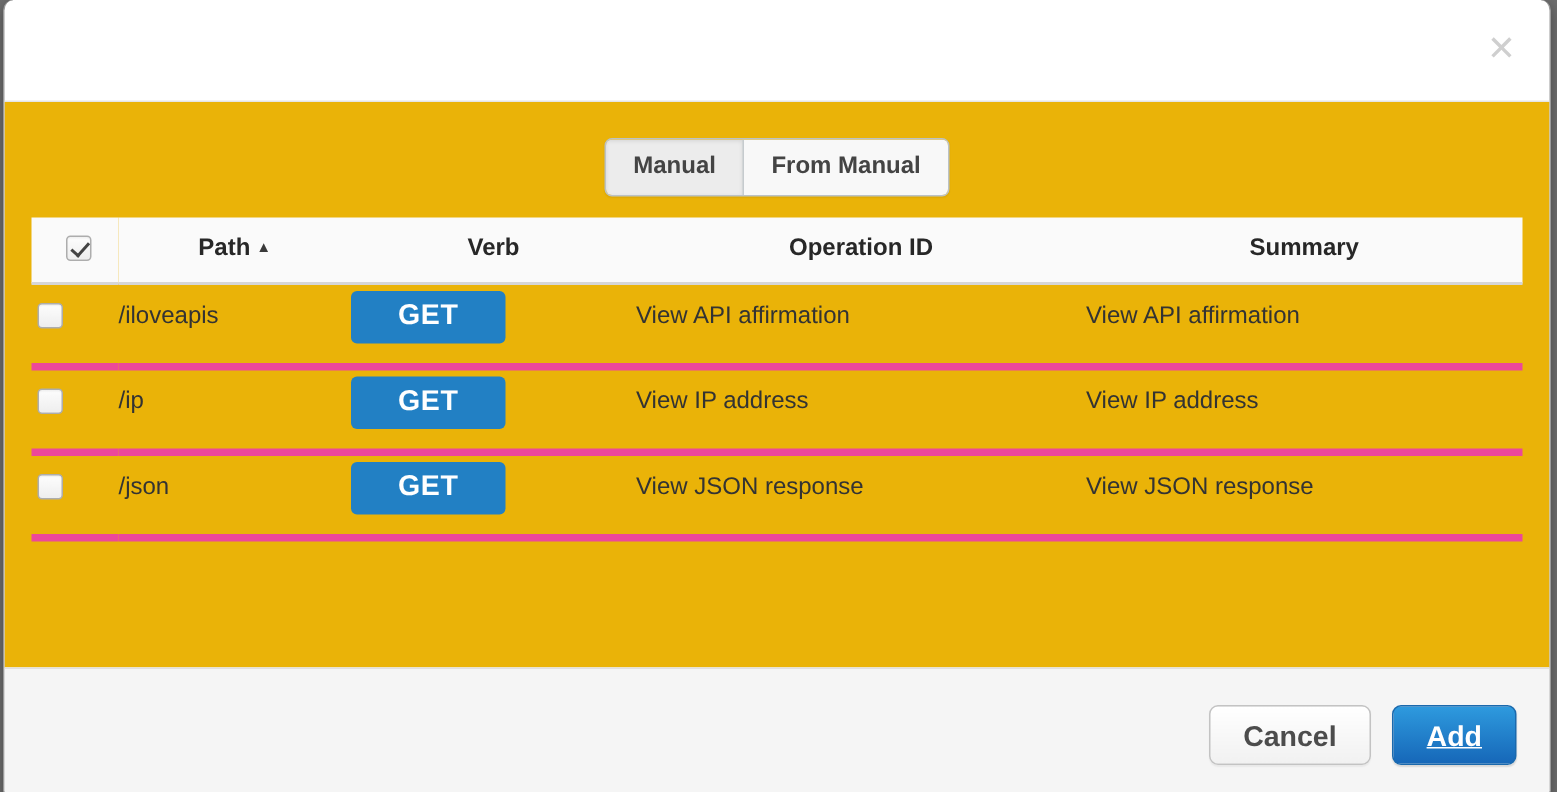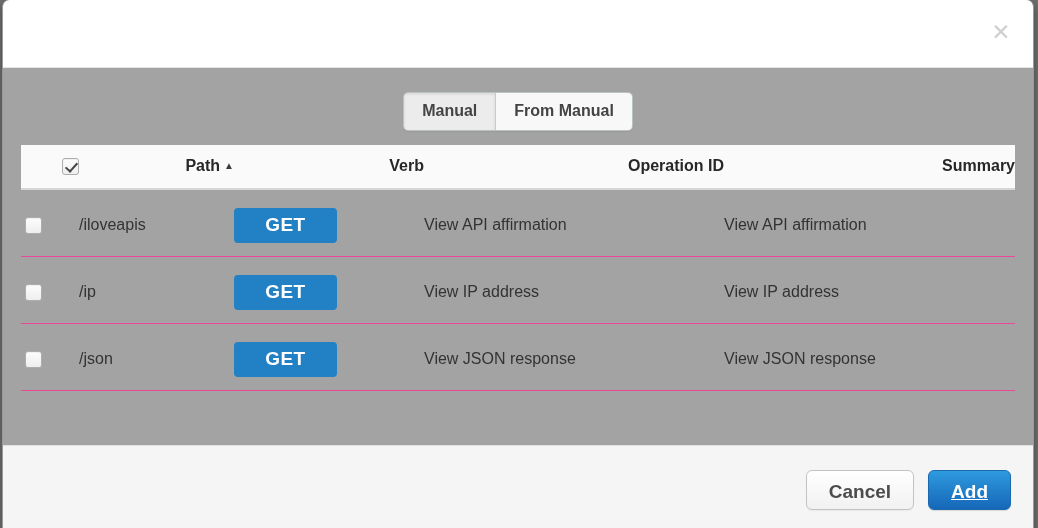--- a/index.html
+++ b/index.html
@@ -62,21 +62,21 @@
     font-family: "Liberation Sans", sans-serif;
     cursor: pointer;
     padding: 0;
     text-align: center;
   }
 
   
   .modal-body {
     flex: 1 1 auto;
     padding: 0;
-    background: #a3a3a3;
+    background: #eab308;
     overflow: hidden;
   }
 
   
   .tab-row {
     display: flex;
     justify-content: center;
     padding-top: 24px;
     padding-bottom: 14px;
   }
@@ -109,32 +109,32 @@
     padding: 0 18px;
   }
   table.op-table {
     width: 100%;
     border-collapse: collapse;
     table-layout: fixed;
   }
   table.op-table thead th {
     background: #fafafa;
     border-bottom: 2px solid #d6d6d6;
-    text-align: right;
+    text-align: center;
     font-size: 16px;
     font-weight: bold;
     color: #272727;
     padding: 12px 0 13px 0;
     vertical-align: middle;
   }
   table.op-table tbody td {
-    border-bottom: 1px solid #ec4899;
+    border-bottom: 5px solid #ec4899;
     font-size: 16px;
     color: #333333;
-    padding: 18px 0 13px 0;
+    padding: 4px 0 13px 0;
     vertical-align: middle;
     height: 48px;
   }
   .col-check { width: 58px; padding-left: 4px !important; }
   .col-path  { width: 155px; }
   .col-verb  { width: 190px; }
   .col-opid  { width: 300px; }
   .col-summ  { width: auto; }
 
   .sort-caret {

